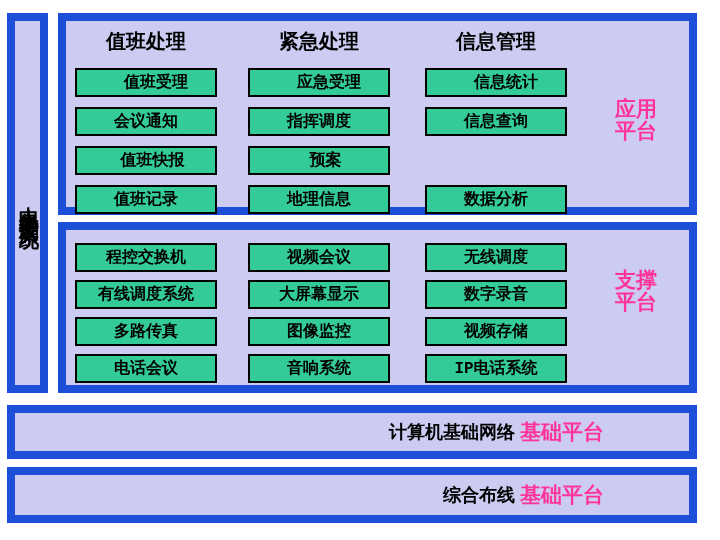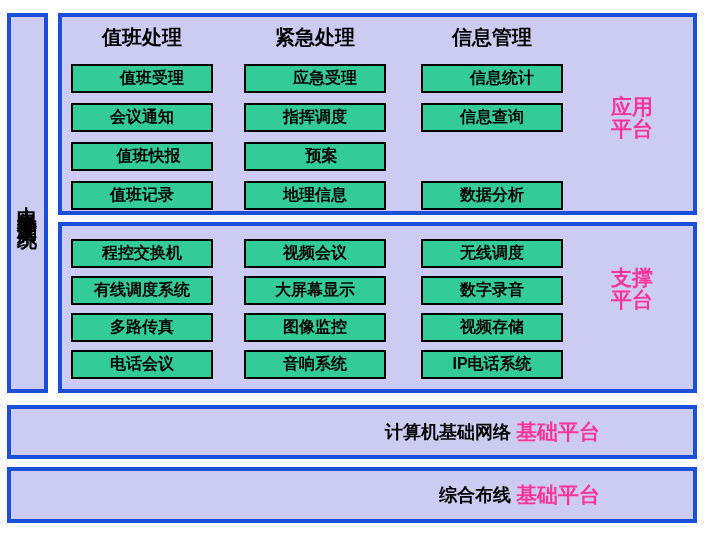--- a/index.html
+++ b/index.html
@@ -1,20 +1,20 @@
 <!DOCTYPE html>
 <html><head>
 <meta charset="utf-8">
 <style>
   html,body{margin:0;padding:0;background:#ffffff;}
   .canvas{
     position:relative;width:720px;height:540px;background:#ffffff;
     font-family:"Liberation Sans","DejaVu Sans",sans-serif;overflow:hidden;
   }
-  .lav{background:#CCCCF2;border:4px solid #1d4ed8;box-sizing:border-box;}
+  .lav{background:#CCCCF2;border:8px solid #1d4ed8;box-sizing:border-box;font-family:Liberation Mono, monospace;}
   
   .sidebar{
     position:absolute;left:7px;top:13px;width:41px;height:380px;
     display:flex;align-items:center;justify-content:center;
   }
   .v-title{
     writing-mode:vertical-lr;text-orientation:upright;
     font-size:20px;font-weight:bold;color:#000;letter-spacing:3px;line-height:1;
   }
   

